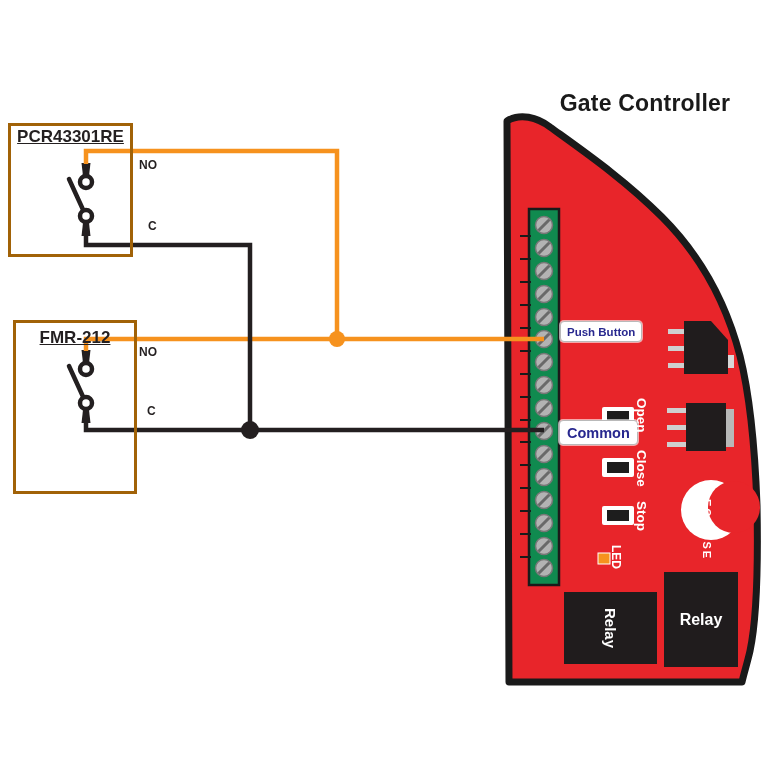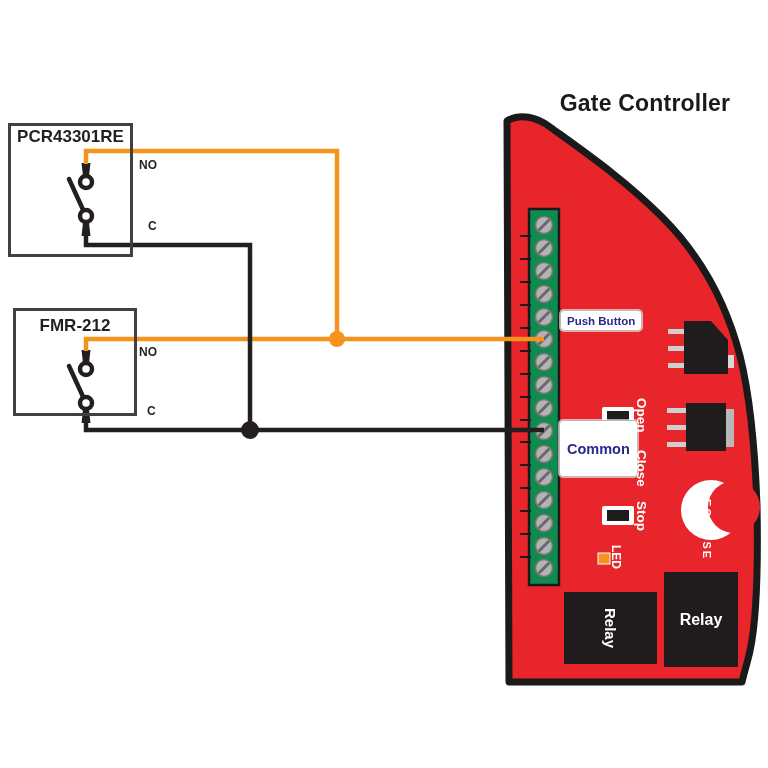--- a/index.html
+++ b/index.html
@@ -5,21 +5,21 @@
   html,body{margin:0;padding:0;background:#fff;}
   .canvas{
     position:relative;width:768px;height:768px;background:#fff;overflow:hidden;
     font-family:"Liberation Sans", sans-serif;color:#231f20;border-radius:24px;
   }
   .layer{position:absolute;left:0;top:0;}
   .abs{position:absolute;}
 
   
   .main-title{font-size:23px;font-weight:800;letter-spacing:.2px;text-align:center;color:#1a1a1a;}
-  .device-box{box-sizing:border-box;border:3px solid #404040;background:transparent;}
+  .device-box{box-sizing:border-box;border:3px solid #a16207;background:transparent;text-decoration:underline;}
   .device-title{font-size:17px;font-weight:800;text-align:center;white-space:nowrap;color:#231f20;}
   .term-label{font-size:12px;font-weight:800;color:#231f20;}
   .board-tag{
     background:#fff;border:1px solid #b9b9b9;border-radius:4px;
     color:var(--label-navy,#28288f);font-weight:800;white-space:nowrap;
     display:flex;align-items:center;justify-content:center;
     box-shadow:0 0 0 1px rgba(255,255,255,.6);
   }
   .tag-small{font-size:11.5px;}
   .tag-big{font-size:14.5px;}
@@ -196,28 +196,28 @@
   </svg>
 
   <div class="abs main-title" style="left:500px;top:90px;width:290px;">Gate Controller</div>
 
   <div class="abs device-box" style="left:8px;top:123px;width:125px;height:134px;">
     <div class="device-title" style="margin-top:1px;">PCR43301RE</div>
   </div>
   <div class="abs term-label" style="left:139px;top:158px;">NO</div>
   <div class="abs term-label" style="left:148px;top:219px;">C</div>
 
-  <div class="abs device-box" style="left:13px;top:308px;width:124px;height:108px;">
+  <div class="abs device-box" style="left:13px;top:320px;width:124px;height:174px;">
     <div class="device-title" style="margin-top:5px;">FMR-212</div>
   </div>
   <div class="abs term-label" style="left:139px;top:345px;">NO</div>
   <div class="abs term-label" style="left:147px;top:404px;">C</div>
 
-  <div class="abs board-tag tag-small" style="left:560px;top:310px;height:19px;padding:0 6px;">Push Button</div>
-  <div class="abs board-tag tag-big" style="left:559px;top:420px;height:23px;padding:16px 7px;">Common</div>
+  <div class="abs board-tag tag-small" style="left:560px;top:321px;height:19px;padding:0 6px;">Push Button</div>
+  <div class="abs board-tag tag-big" style="left:559px;top:420px;height:23px;padding:0 7px;">Common</div>
 
   <div class="abs board-vlabel vt" style="left:634px;top:398px;font-size:13.5px;">Open</div>
   <div class="abs board-vlabel vt" style="left:634px;top:450px;font-size:13.5px;">Close</div>
   <div class="abs board-vlabel vt" style="left:634px;top:501px;font-size:13.5px;">Stop</div>
   <div class="abs board-vlabel vt" style="left:609px;top:545px;font-size:12px;">LED</div>
 
   <div class="abs board-vlabel vt" style="left:701px;top:499px;font-size:11px;letter-spacing:2px;">ECLIPSE</div>
 
   <div class="abs relay-box" style="left:564px;top:592px;width:93px;height:72px;">
     <span class="relay-text vt" style="font-size:15px;">Relay</span>

